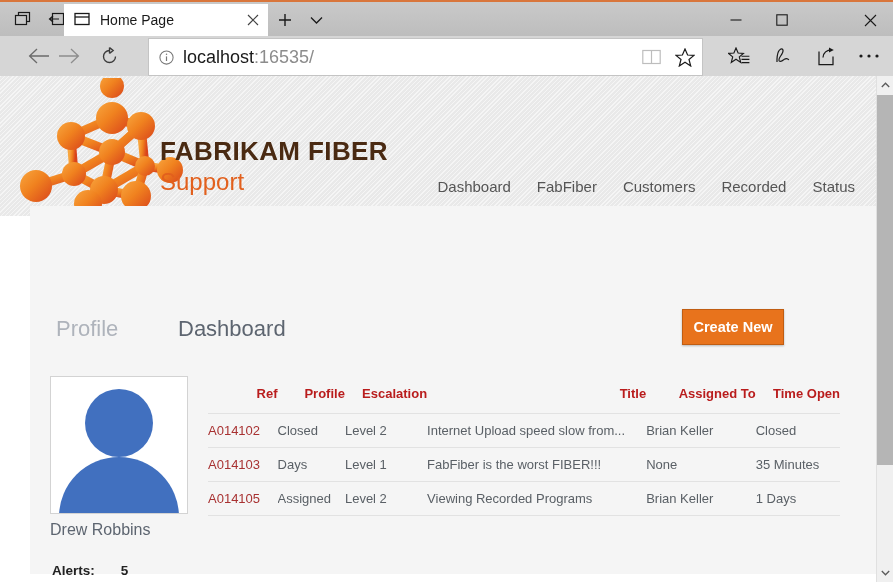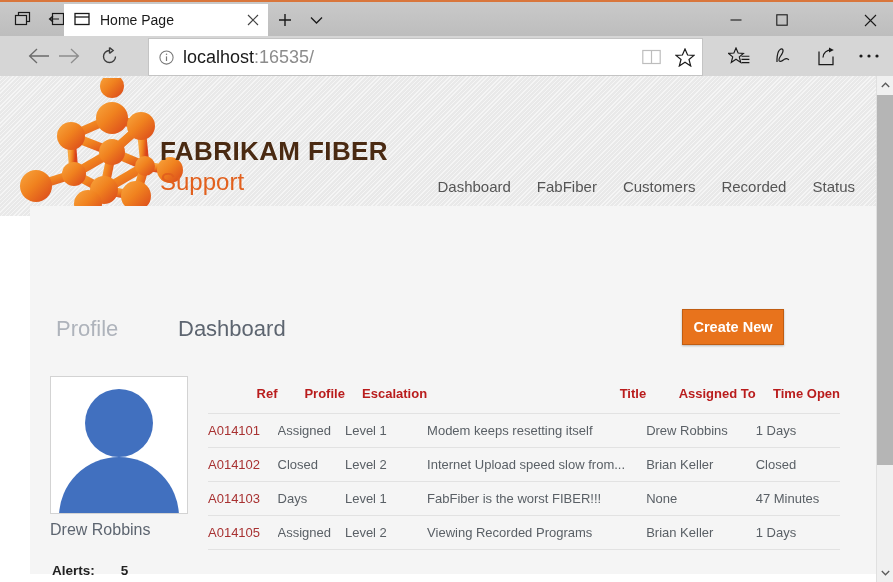--- a/index.html
+++ b/index.html
@@ -340,42 +340,34 @@
               <th>Ref</th>
               <th>Profile</th>
               <th>Escalation</th>
               <th>Title</th>
               <th>Assigned To</th>
               <th>Time Open</th>
             </tr>
           </thead>
           <tbody>
             <tr>
-              <td class="ref"><a href="#">A014101</a></td>
-              <td>Assigned</td>
-              <td>Level 1</td>
-              <td>Modem keeps resetting itself</td>
-              <td>Drew Robbins</td>
-              <td>1 Days</td>
-            </tr>
-            <tr>
               <td class="ref"><a href="#">A014102</a></td>
               <td>Closed</td>
               <td>Level 2</td>
               <td>Internet Upload speed slow from...</td>
               <td>Brian Keller</td>
               <td>Closed</td>
             </tr>
             <tr>
               <td class="ref"><a href="#">A014103</a></td>
               <td>Days</td>
               <td>Level 1</td>
               <td>FabFiber is the worst FIBER!!!</td>
               <td>None</td>
-              <td>47 Minutes</td>
+              <td>35 Minutes</td>
             </tr>
             <tr>
               <td class="ref"><a href="#">A014105</a></td>
               <td>Assigned</td>
               <td>Level 2</td>
               <td>Viewing Recorded Programs</td>
               <td>Brian Keller</td>
               <td>1 Days</td>
             </tr>
 

